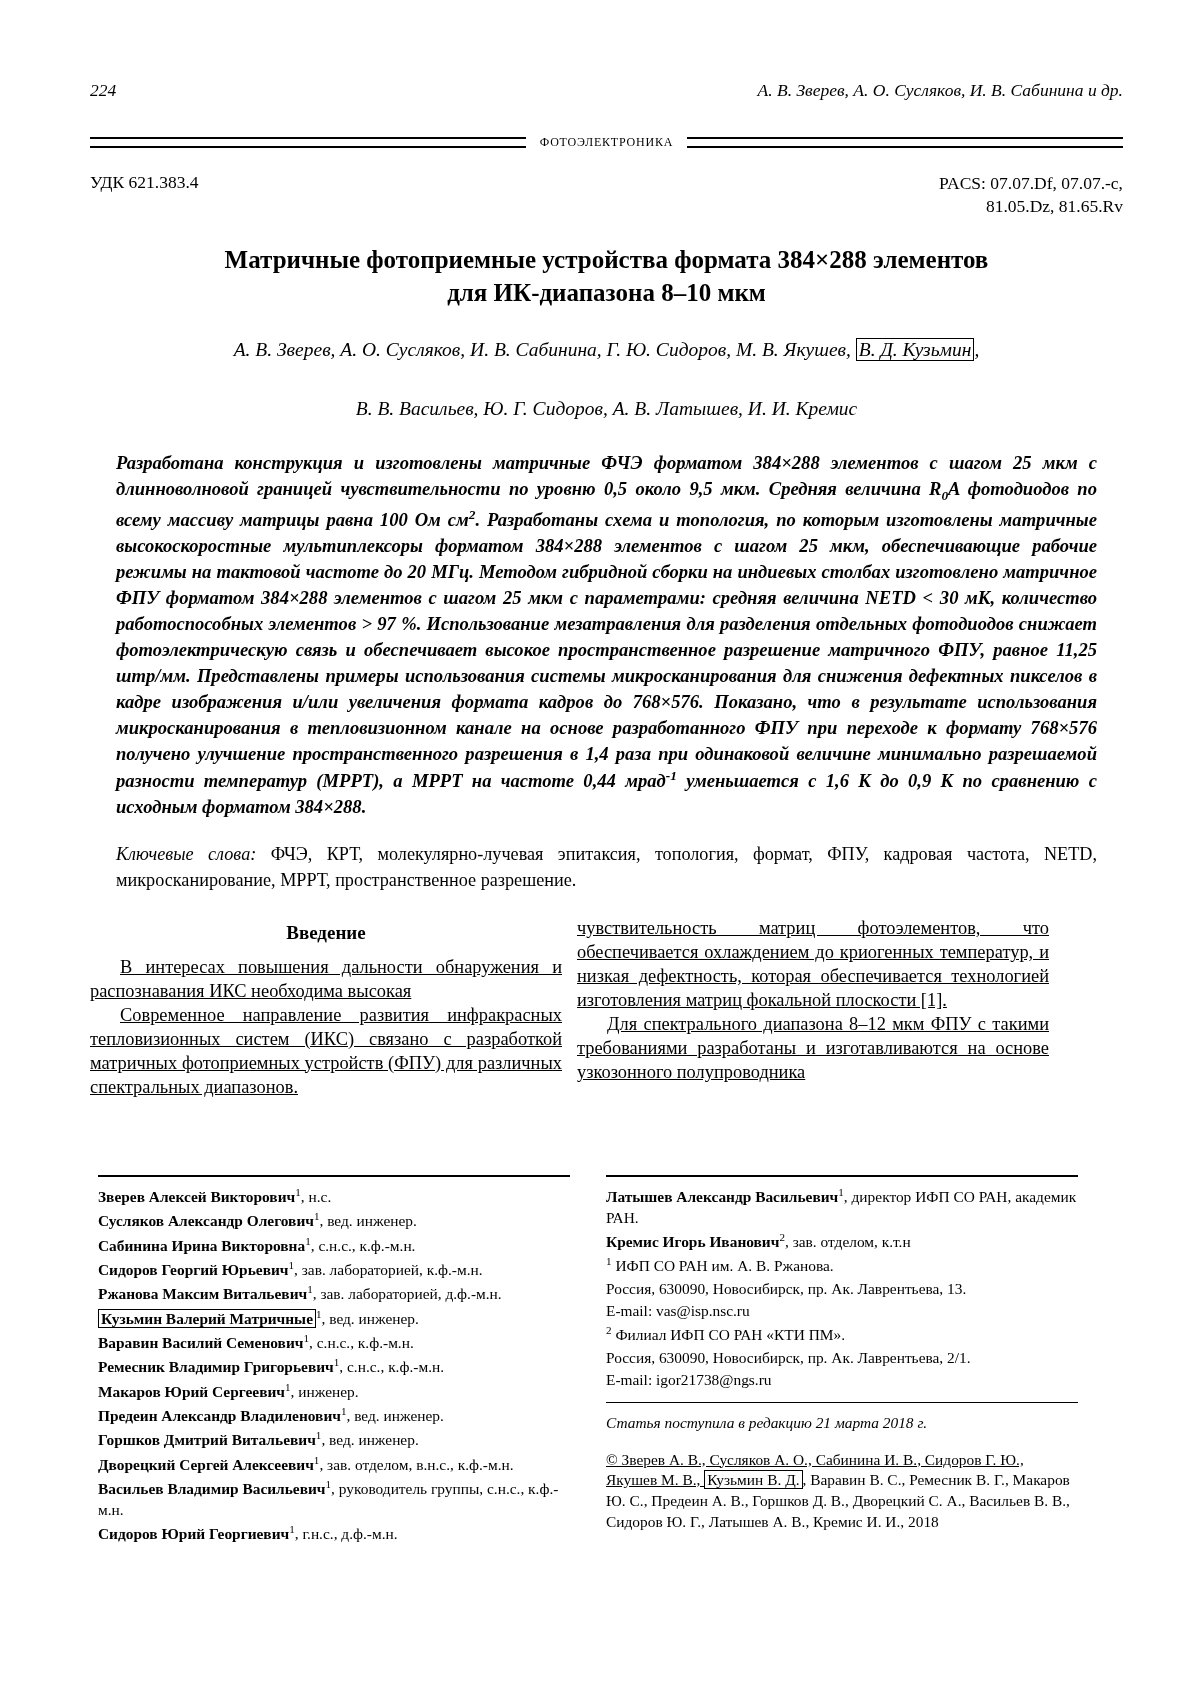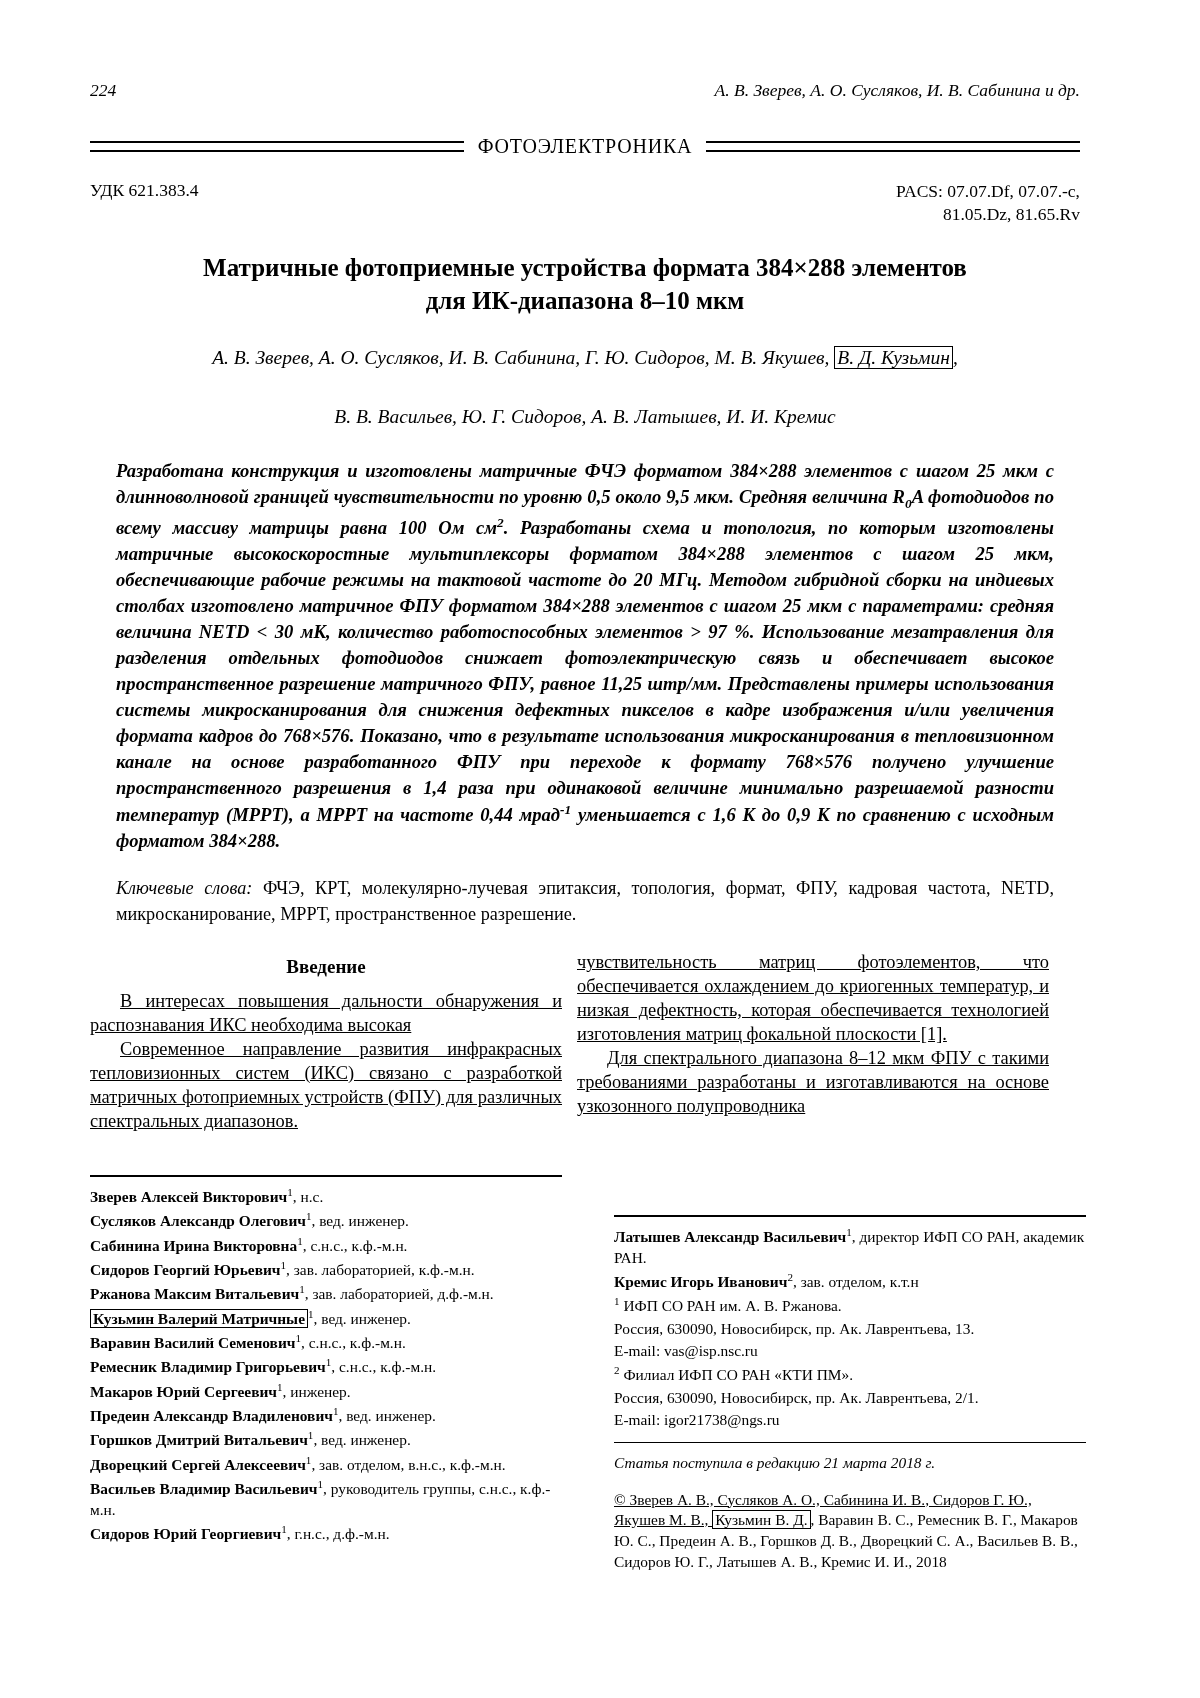--- a/index.html
+++ b/index.html
@@ -12,21 +12,21 @@
     height: 1698px;
     font-family: "Liberation Serif", serif;
     color: #000000;
     position: relative;
   }
   .page {
     position: relative;
     width: 1200px;
     height: 1472px;
     box-sizing: border-box;
-    padding: 80px 120px 40px 90px;
+    padding: 80px 77px 40px 90px;
   }
   
   .runhead {
     display: flex;
     align-items: baseline;
     justify-content: space-between;
     font-style: italic;
     font-size: 17.5px;
     margin-bottom: 34px;
   }
@@ -39,21 +39,21 @@
     gap: 14px;
     margin-bottom: 22px;
   }
   .journal-band .rule {
     flex: 1 1 auto;
     height: 7px;
     border-top: 2px solid #000;
     border-bottom: 2px solid #000;
   }
   .journal-band .label {
-    font-size: 20px;
+    font-size: 12px;
     letter-spacing: 0.8px;
     white-space: nowrap;
   }
   
   .codes {
     display: flex;
     justify-content: space-between;
     align-items: flex-start;
     font-size: 17.5px;
     margin-bottom: 26px;
@@ -112,33 +112,33 @@
   .col h2 {
     font-size: 19px;
     font-weight: bold;
     text-align: center;
     margin: 4px 0 10px 0;
   }
   .col p { margin: 0; text-indent: 30px; text-decoration: underline; }
   
   .foot-cols {
     position: absolute;
-    left: 90px;
+    left: 98px;
     right: 90px;
     top: 1175px;
     display: flex;
-    gap: 52px;
+    gap: 36px;
   }
   .foot-col {
     width: 472px;
     font-size: 15.4px;
     line-height: 1.345;
   }
   .foot-col.left { border-top: 2px solid #000; padding-top: 8px; }
-  .foot-col.right { border-top: 2px solid #000; padding-top: 8px; margin-top: 40px; }
+  .foot-col.right { border-top: 2px solid #000; padding-top: 8px; }
   .foot-col .name { font-weight: bold; }
   .foot-col sup { font-size: 0.72em; vertical-align: super; }
   .foot-line { margin: 0 0 1.5px 0; }
   .received {
     font-style: italic;
     font-size: 15.4px;
     margin: 12px 0 8px 0;
     padding-top: 10px;
     border-top: 1px solid #000;
   }

